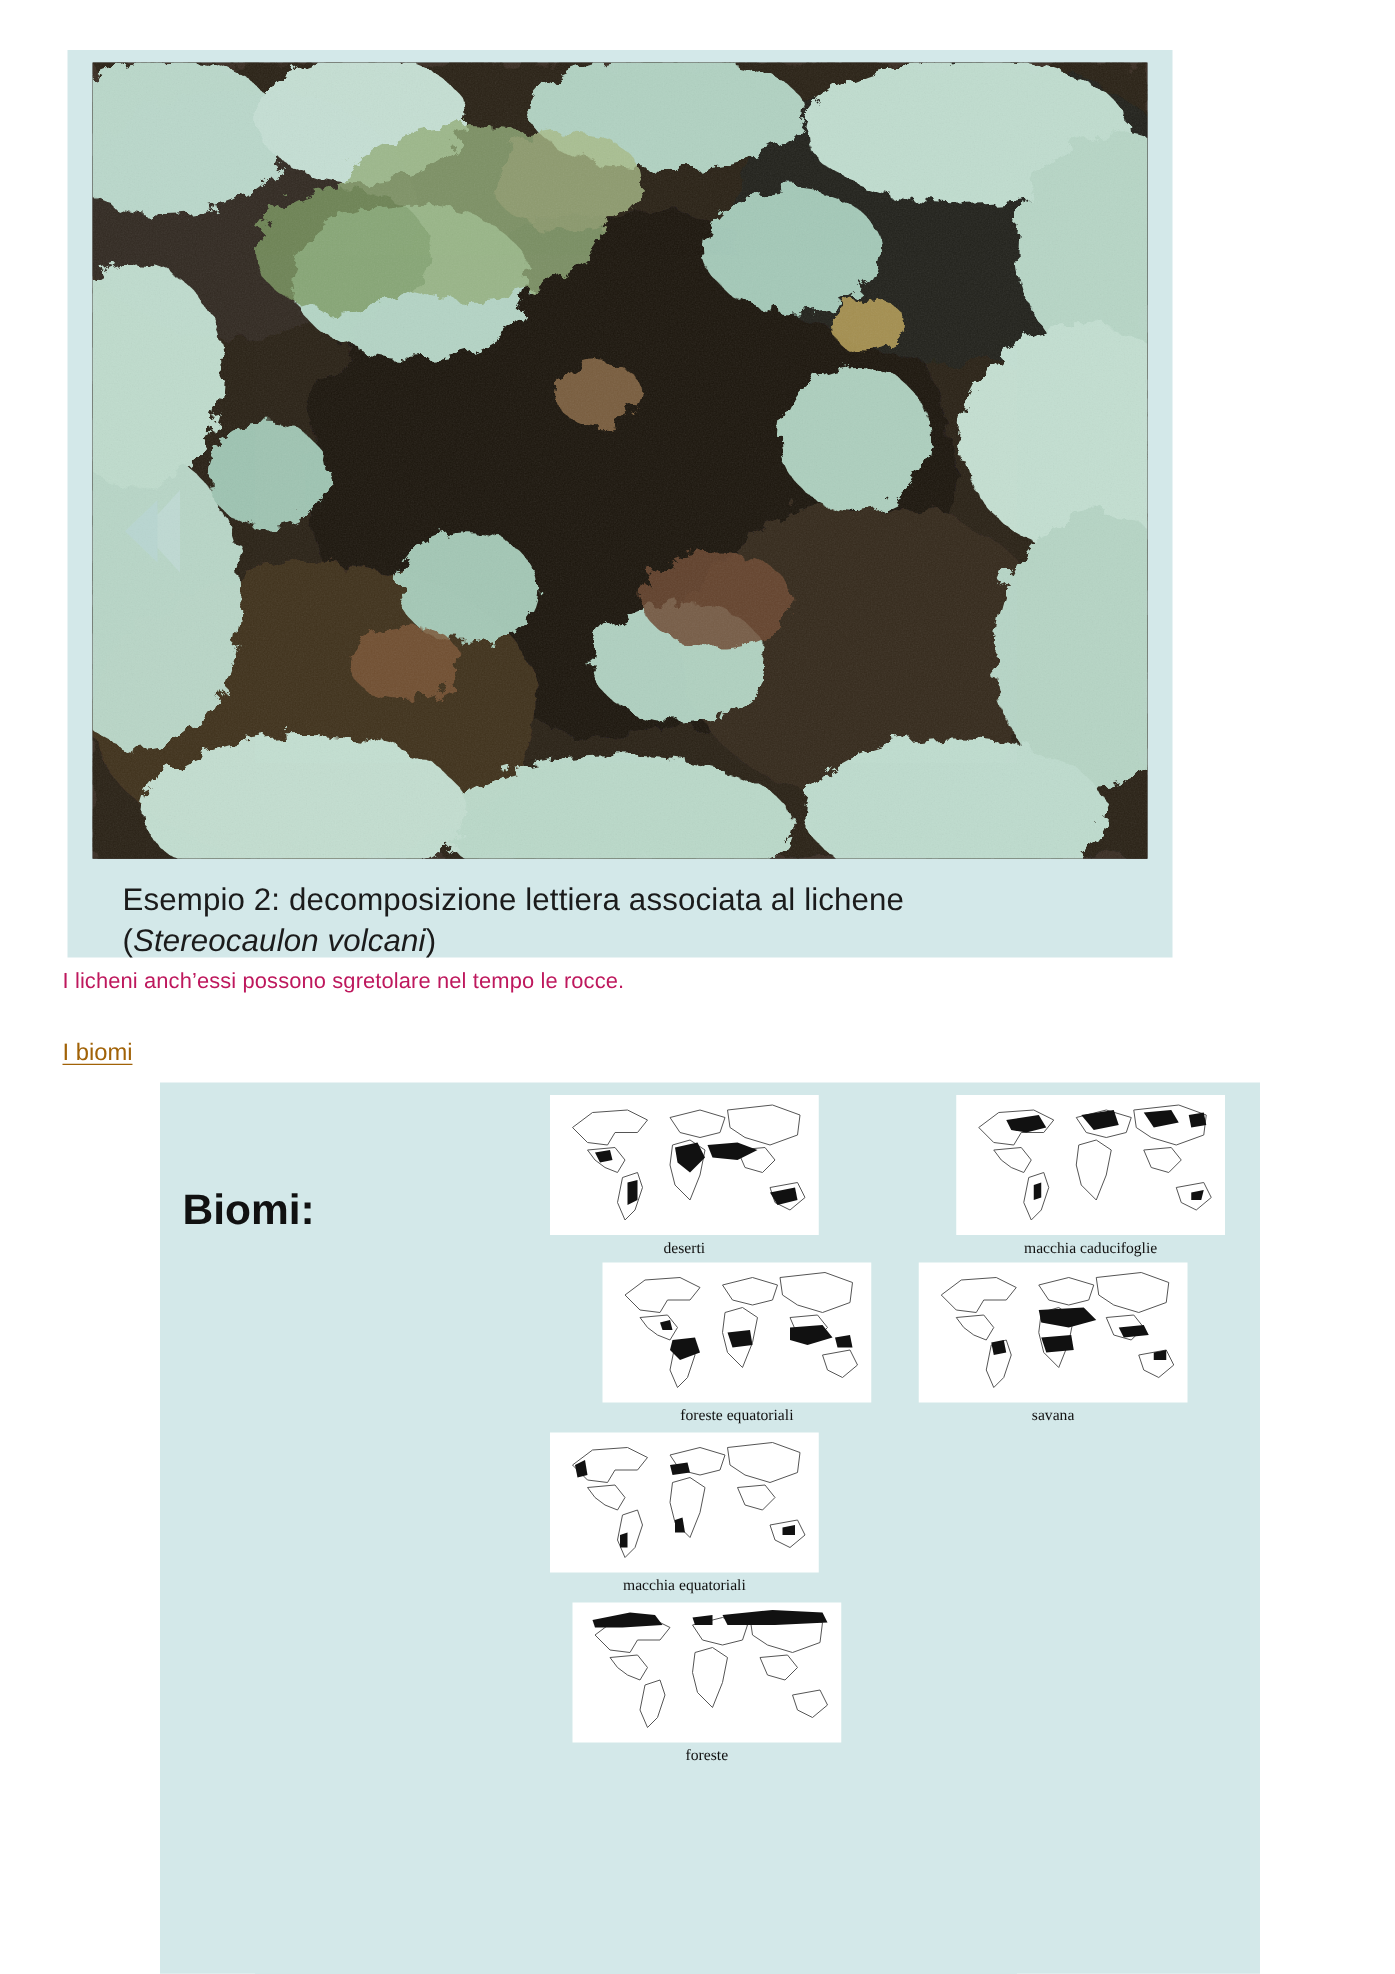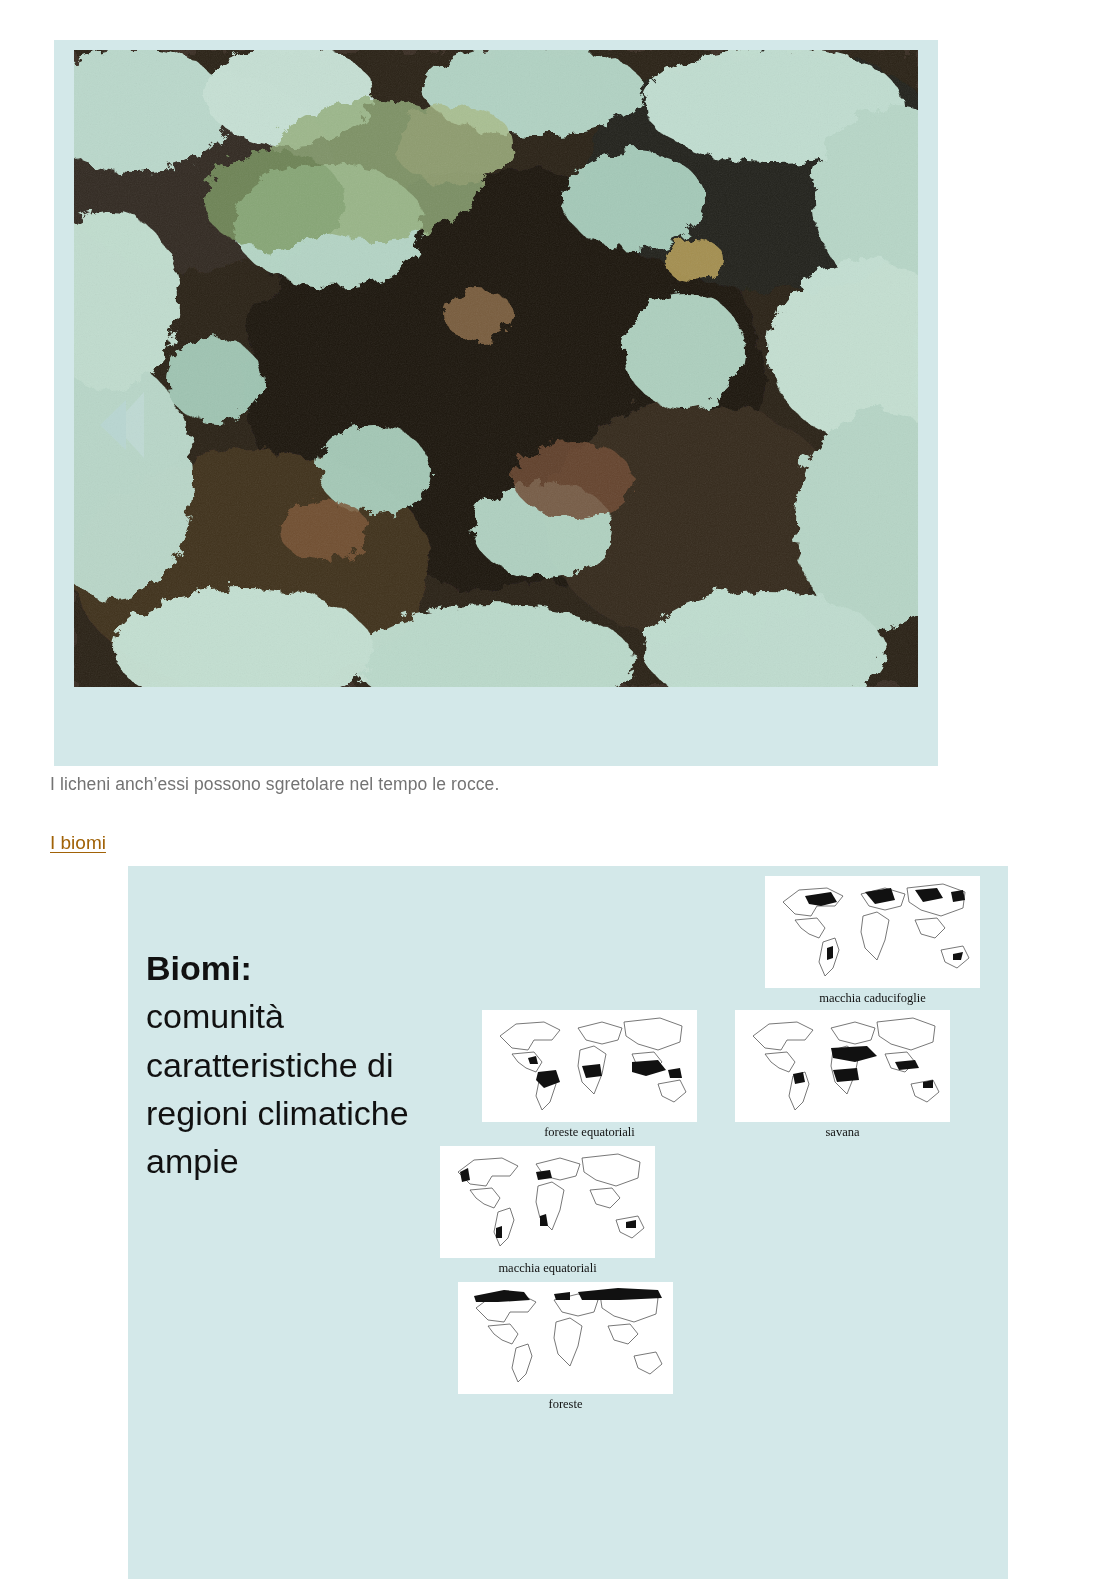--- a/index.html
+++ b/index.html
@@ -58,21 +58,21 @@
     opacity: .30;
     pointer-events: none;
   }
 
   
   .para {
     position: absolute;
     left: 50px;
     top: 774px;
     font-size: 17.5px;
-    color: #737373;
+    color: #be185d;
     letter-spacing: .1px;
   }
 
   
   .section-title {
     position: absolute;
     left: 50px;
     top: 832px;
     font-size: 19px;
     color: #a16207;
@@ -213,35 +213,64 @@
 
       <rect x="0" y="0" width="844" height="637" filter="url(#grain)" fill="#ffffff" opacity="0.5"></rect>
     </svg>
 
     <svg class="watermark" viewBox="0 0 60 70">
       <path d="M48 2 L18 35 L48 68 Z" fill="#cfe3ee"></path>
       <path d="M30 10 L4 35 L30 60 Z" fill="#bcd8e8"></path>
     </svg>
   </div>
 
+  <div class="caption">
+    <div>Esempio 2: decomposizione lettiera associata al lichene</div>
+    <div>
+      <span>(</span><span class="ital">Stereocaulon volcani</span><span>)</span>
+    </div>
+  </div>
 </div>
 
 <div class="para">I licheni anch’essi possono sgretolare nel tempo le rocce.</div>
 
 <div class="section-title">I biomi</div>
 
 <div class="slide2">
 
   <div class="biomi-text">
     <span class="strong">Biomi:</span>
-    <span>comunità caratteristiche di regioni climatiche ampie</span>
   </div>
 
   <div class="maps-grid">
 
+    <div class="map-cell c0">
+      <div class="map-box">
+        <svg class="map-svg" width="215" height="112" viewBox="0 0 215 112">
+          <g fill="none" stroke="#555" stroke-width="0.8">
+            <path d="M18 26 L34 14 L62 12 L78 20 L70 30 L52 30 L46 40 L30 38 Z"></path>
+            <path d="M30 44 L52 42 L60 52 L54 62 L44 58 L36 52 Z"></path>
+            <path d="M58 66 L70 62 L74 74 L68 92 L60 100 L54 86 Z"></path>
+            <path d="M96 18 L120 12 L140 18 L136 30 L120 34 L104 30 Z"></path>
+            <path d="M98 40 L112 36 L124 44 L120 64 L112 84 L100 72 L96 56 Z"></path>
+            <path d="M142 12 L178 8 L200 16 L198 32 L176 40 L156 34 L144 26 Z"></path>
+            <path d="M150 44 L172 42 L180 52 L170 62 L156 58 Z"></path>
+            <path d="M176 74 L198 70 L204 82 L192 92 L180 86 Z"></path>
+          </g>
+          <g fill="#111">
+            <path d="M100 42 L118 38 L124 50 L112 62 L102 54 Z"></path>
+            <path d="M126 40 L150 38 L166 44 L150 52 L130 50 Z"></path>
+            <path d="M62 70 L70 68 L70 84 L62 88 Z"></path>
+            <path d="M176 78 L196 74 L198 84 L182 88 Z"></path>
+            <path d="M36 46 L48 44 L50 52 L40 54 Z"></path>
+          </g>
+        </svg>
+      </div>
+      <div class="map-label">deserti</div>
+    </div>
 
     <div class="map-cell c1">
       <div class="map-box">
         <svg class="map-svg" width="215" height="112" viewBox="0 0 215 112">
           <g fill="none" stroke="#555" stroke-width="0.8">
             <path d="M18 26 L34 14 L62 12 L78 20 L70 30 L52 30 L46 40 L30 38 Z"></path>
             <path d="M30 44 L52 42 L60 52 L54 62 L44 58 L36 52 Z"></path>
             <path d="M58 66 L70 62 L74 74 L68 92 L60 100 L54 86 Z"></path>
             <path d="M96 18 L120 12 L140 18 L136 30 L120 34 L104 30 Z"></path>
             <path d="M98 40 L112 36 L124 44 L120 64 L112 84 L100 72 L96 56 Z"></path>

